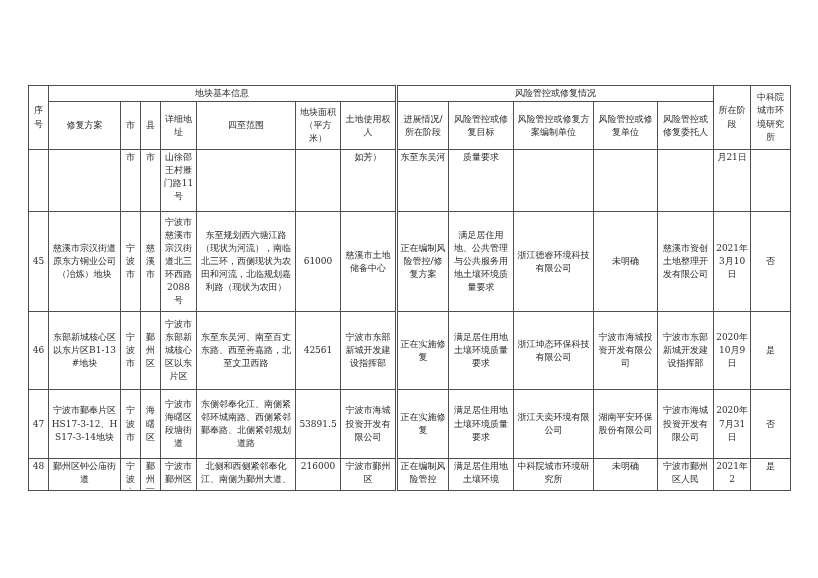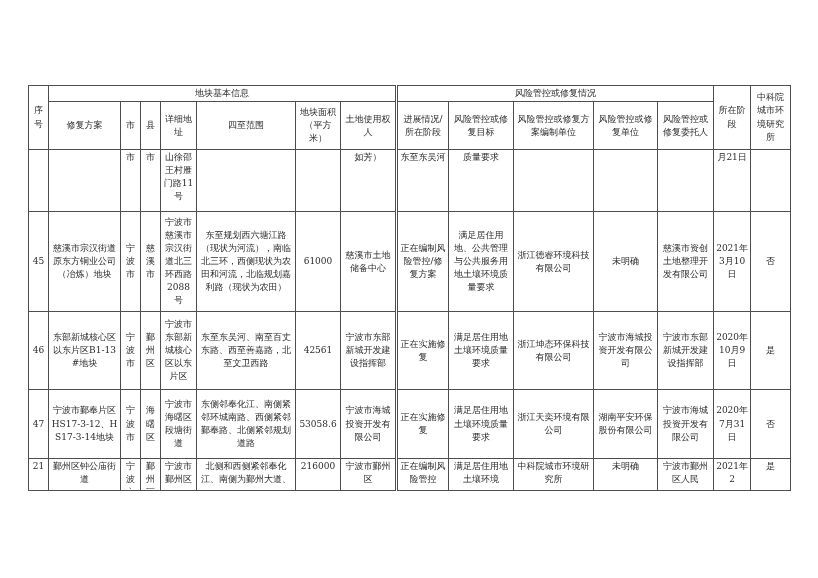--- a/index.html
+++ b/index.html
@@ -132,34 +132,34 @@
       <td>是</td>
     </tr>
 
     <tr class="r47">
       <td>47</td>
       <td>宁波市鄞奉片区HS17-3-12、HS17-3-14地块</td>
       <td>宁波市</td>
       <td>海曙区</td>
       <td>宁波市海曙区段塘街道</td>
       <td>东侧邻奉化江、南侧紧邻环城南路、西侧紧邻鄞奉路、北侧紧邻规划道路</td>
-      <td class="num">53058.6</td>
+      <td class="num">53891.5</td>
       <td>宁波市海城投资开发有限公司</td>
       <td class="dbl">正在实施修复</td>
       <td>满足居住用地土壤环境质量要求</td>
       <td>浙江天奕环境有限公司</td>
       <td>湖南平安环保股份有限公司</td>
       <td>宁波市海城投资开发有限公司</td>
       <td>2020年7月31日</td>
       <td>否</td>
     </tr>
 
     <tr class="r48 cut">
       <td>
-            <div class="clip">21</div>
+            <div class="clip">48</div>
           </td>
       <td>
             <div class="clip">鄞州区钟公庙街道</div>
           </td>
       <td>
             <div class="clip">宁波市</div>
           </td>
       <td>
             <div class="clip">鄞州区</div>
           </td>

